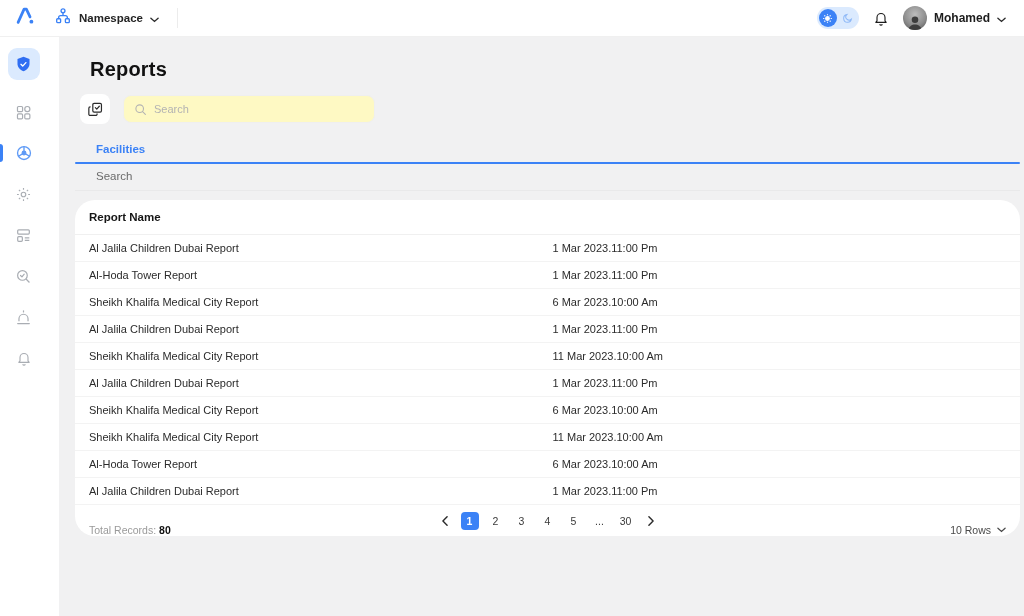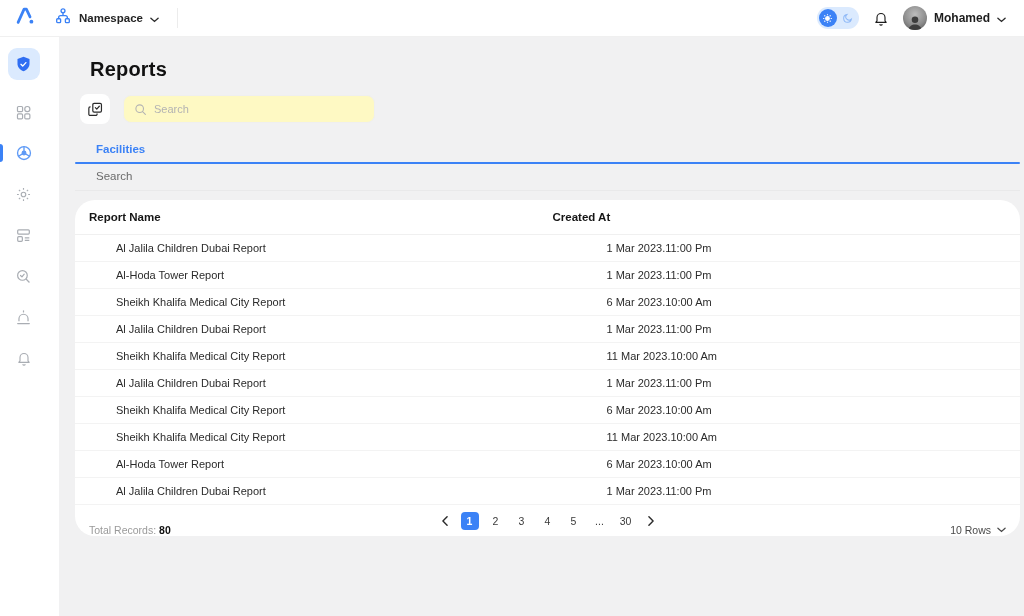--- a/index.html
+++ b/index.html
@@ -60,21 +60,21 @@
     height:2px; background:#3b82f6; border-radius:2px; }
 
   
   .card { background:#fff; border-radius:20px; margin-top:9px; overflow:hidden; }
   .trow { display:flex; align-items:center; }
   .trow .c-name { flex:0 0 50%; padding-left:14px; }
   .trow .c-date { flex:1; padding-left:5px; }
   .thead { height:35px; border-bottom:1px solid #f0f0f0; }
   .thead div { font-size:11.5px; font-weight:700; color:#161616; }
   .tr { height:27px; border-bottom:1px solid #f3f3f3; cursor:pointer; }
-  .tr div { font-size:11px; color:#2b2b2b;margin-left:27px; }
+  .tr div { font-size:11px; color:#2b2b2b; }
   .tfoot { height:31px; display:flex; align-items:flex-end; justify-content:space-between;
     padding:0 14px; position:relative; }
   .total { font-size:10.5px; color:#9a9a9a; }
   .total b { color:#111; font-weight:800; }
   .pagination { position:absolute; left:50%; top:50%; transform:translate(-50%,-50%);
     display:flex; align-items:center; gap:8px; }
   .pg-btn { width:18px; height:18px; display:flex; align-items:center; justify-content:center;
     font-size:10.5px; color:#3a3a3a; cursor:pointer; border-radius:4px; background:transparent; border:none;
     font-family:"Liberation Sans", sans-serif; }
   .pg-btn.active { background:#3b82f6; color:#fff; font-weight:700; }
@@ -231,21 +231,20 @@
   </div>
 
   <div class="tabs">
     <div class="tab active">Facilities</div>
     <div class="tab">Search</div>
   </div>
 
   <div class="card">
     <div class="trow thead">
       <div class="c-name">Report Name</div>
-      <div class="c-date">Created At</div>
     </div>
 
     <div class="trow tr">
       <div class="c-name">Al Jalila Children Dubai Report</div>
       <div class="c-date">1 Mar 2023.11:00 Pm</div>
     </div>
     <div class="trow tr">
       <div class="c-name">Al-Hoda Tower Report</div>
       <div class="c-date">1 Mar 2023.11:00 Pm</div>
     </div>

